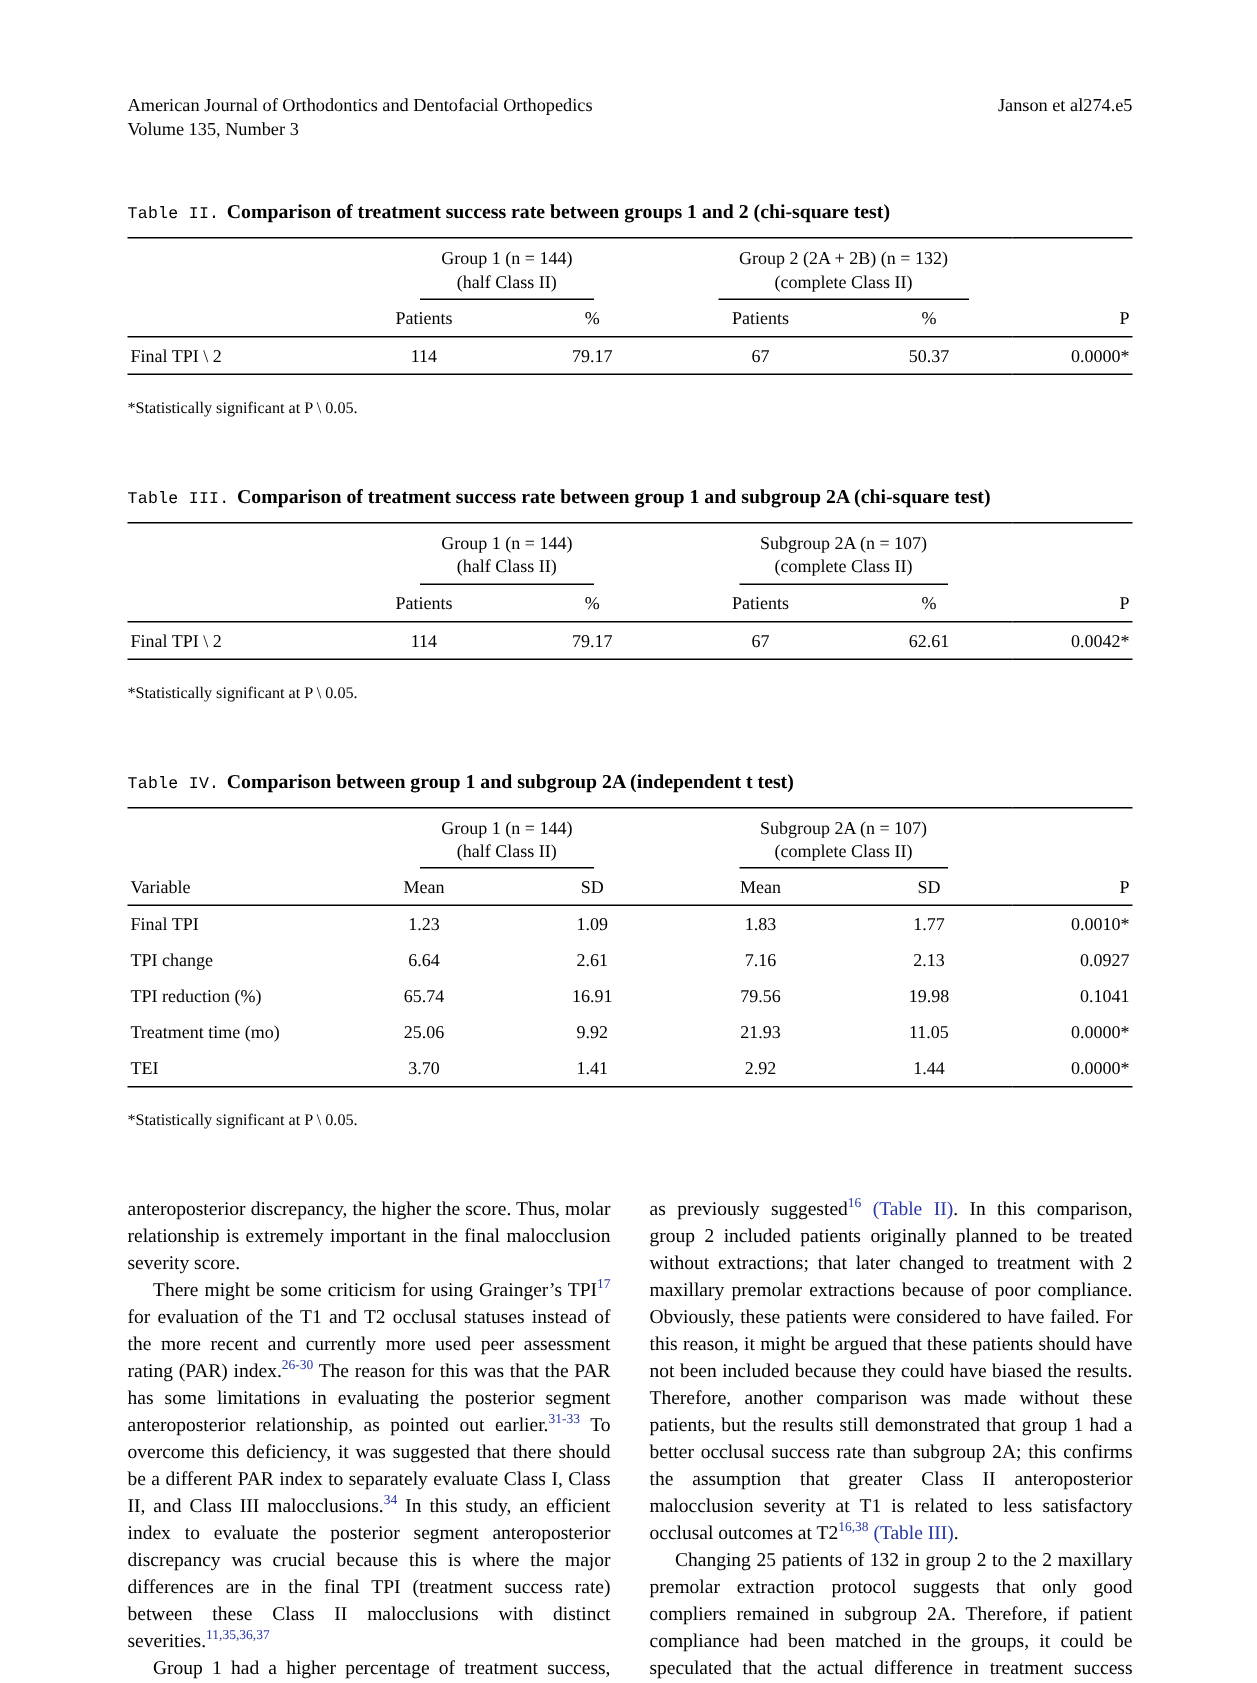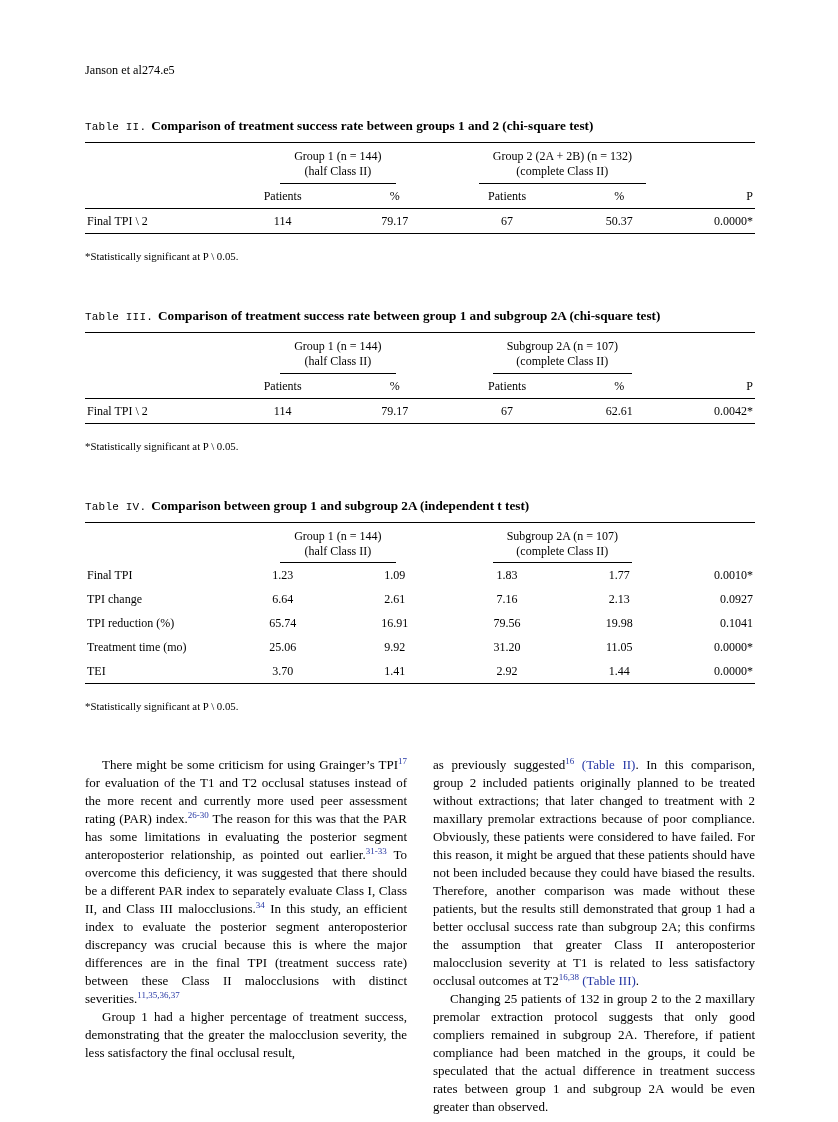--- a/index.html
+++ b/index.html
@@ -44,20 +44,24 @@
   p.para.indent { text-indent: 17px; }
   sup.cite { color: var(--link-color); font-size: 9px; line-height: 0; }
   .xref { color: var(--link-color); }
 </style>
 </head>
 <body>
 
 <div class="page">
 
   <div class="running-head">
+    <div class="rh-left">
+      <div>American Journal of Orthodontics and Dentofacial Orthopedics</div>
+      <div>Volume 135, Number 3</div>
+    </div>
     <div class="rh-right">
       <span>Janson et al</span><span class="rh-page">274.e5</span>
     </div>
   </div>
 
   <section class="table-block">
     <div class="tcaption">
       <span class="tlabel">Table II.</span><span class="ttitle">Comparison of treatment success rate between groups 1 and 2 (chi-square test)</span>
     </div>
     <table class="datatable">
@@ -155,20 +159,28 @@
           <col style="width: 16.5%;">
           <col style="width: 12%;">
         </colgroup>
         <thead>
           <tr class="grprow">
             <th class="stub"></th>
             <th class="grp-cell" colspan="2"><span class="grp-inner"><span class="grp-l1">Group 1 (n = 144)</span><span class="grp-l2">(half Class II)</span></span></th>
             <th class="grp-cell" colspan="2"><span class="grp-inner"><span class="grp-l1">Subgroup 2A (n = 107)</span><span class="grp-l2">(complete Class II)</span></span></th>
             <th class="pcol"></th>
           </tr>
+          <tr class="subhdr">
+            <th class="stub subth">Variable</th>
+            <th class="val subth">Mean</th>
+            <th class="val subth">SD</th>
+            <th class="val subth">Mean</th>
+            <th class="val subth">SD</th>
+            <th class="pcol subth">P</th>
+          </tr>
         </thead>
         <tbody>
           <tr class="datarow">
             <td class="stub rowlab">Final TPI</td>
             <td class="val">1.23</td>
             <td class="val">1.09</td>
             <td class="val">1.83</td>
             <td class="val">1.77</td>
             <td class="pcol">0.0010*</td>
           </tr>
@@ -185,39 +197,40 @@
             <td class="val">65.74</td>
             <td class="val">16.91</td>
             <td class="val">79.56</td>
             <td class="val">19.98</td>
             <td class="pcol">0.1041</td>
           </tr>
           <tr class="datarow">
             <td class="stub rowlab">Treatment time (mo)</td>
             <td class="val">25.06</td>
             <td class="val">9.92</td>
-            <td class="val">31.20</td>
+            <td class="val">21.93</td>
             <td class="val">11.05</td>
             <td class="pcol">0.0000*</td>
           </tr>
           <tr class="datarow">
             <td class="stub rowlab">TEI</td>
             <td class="val">3.70</td>
             <td class="val">1.41</td>
             <td class="val">2.92</td>
             <td class="val">1.44</td>
             <td class="pcol">0.0000*</td>
           </tr>
         </tbody>
       </table>
     <div class="tfoot">*Statistically significant at P \ 0.05.</div>
   </section>
 
   <div class="article">
     <div class="colm">
+        <p class="para">anteroposterior discrepancy, the higher the score. Thus, molar relationship is extremely important in the final malocclusion severity score.</p>
         <p class="para indent">There might be some criticism for using Grainger’s TPI<sup class="cite">17</sup> for evaluation of the T1 and T2 occlusal statuses instead of the more recent and currently more used peer assessment rating (PAR) index.<sup class="cite">26-30</sup> The reason for this was that the PAR has some limitations in evaluating the posterior segment anteroposterior relationship, as pointed out earlier.<sup class="cite">31-33</sup> To overcome this deficiency, it was suggested that there should be a different PAR index to separately evaluate Class I, Class II, and Class III malocclusions.<sup class="cite">34</sup> In this study, an efficient index to evaluate the posterior segment anteroposterior discrepancy was crucial because this is where the major differences are in the final TPI (treatment success rate) between these Class II malocclusions with distinct severities.<sup class="cite">11,35,36,37</sup></p>
         <p class="para indent">Group 1 had a higher percentage of treatment success, demonstrating that the greater the malocclusion severity, the less satisfactory the final occlusal result,</p>
       </div>
     <div class="colm">
         <p class="para">as previously suggested<sup class="cite">16</sup> <span class="xref">(Table II)</span>. In this comparison, group 2 included patients originally planned to be treated without extractions; that later changed to treatment with 2 maxillary premolar extractions because of poor compliance. Obviously, these patients were considered to have failed. For this reason, it might be argued that these patients should have not been included because they could have biased the results. Therefore, another comparison was made without these patients, but the results still demonstrated that group 1 had a better occlusal success rate than subgroup 2A; this confirms the assumption that greater Class II anteroposterior malocclusion severity at T1 is related to less satisfactory occlusal outcomes at T2<sup class="cite">16,38</sup> <span class="xref">(Table III)</span>.</p>
         <p class="para indent">Changing 25 patients of 132 in group 2 to the 2 maxillary premolar extraction protocol suggests that only good compliers remained in subgroup 2A. Therefore, if patient compliance had been matched in the groups, it could be speculated that the actual difference in treatment success rates between group 1 and subgroup 2A would be even greater than observed.</p>
       </div>
   </div>
 
 </div>

